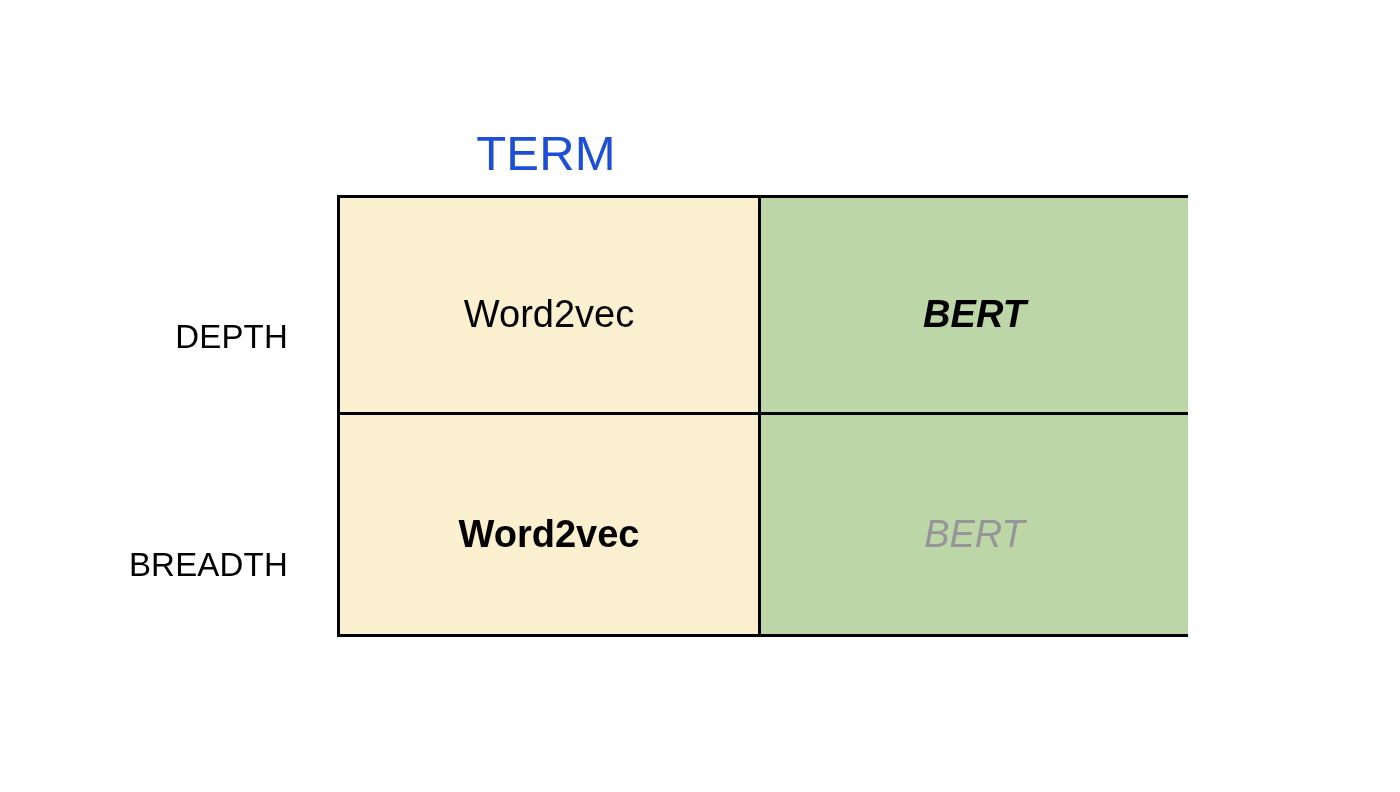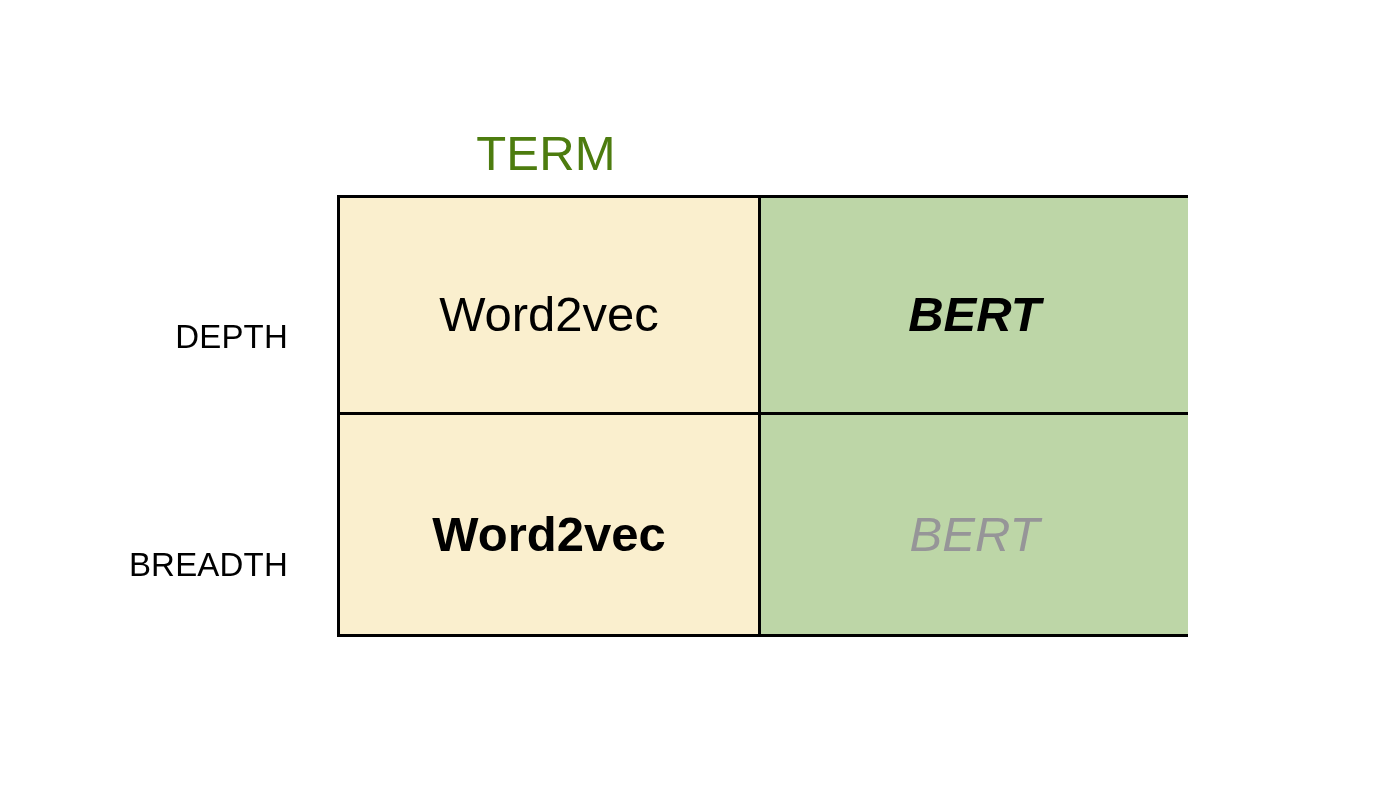--- a/index.html
+++ b/index.html
@@ -23,21 +23,21 @@
 
   
   .col-header {
     position: absolute;
     top: 124px;
     height: 58px;
     line-height: 58px;
     text-align: center;
     font-size: 49px;
     font-weight: 400;
-    color: #4d7c0f;
+    color: #1d4ed8;
     letter-spacing: 0.2px;
     white-space: nowrap;
   }
   #col-header-term     { left: 337px; width: 418px; }
   #col-header-fragment { left: 757px; width: 431px; }
 
   
   .row-header {
     position: absolute;
     left: 0px;
@@ -80,21 +80,21 @@
 
   
   .cell-col-2 { border-left: 3px solid #000000; }
   .cell-row-2 { border-top: 3px solid #000000; }
 
   .cell-label {
     position: absolute;
     left: 0;
     width: 100%;
     text-align: center;
-    font-size: 49px;
+    font-size: 38px;
     line-height: 58px;
     white-space: nowrap;
     color: #000000;
     font-weight: 400;
   }
   .cell-label.weight-bold { font-weight: 700; }
   .cell-label.muted       { color: #969598; }
 
   
   #cell-depth-term      .cell-label { top: 87px; }

